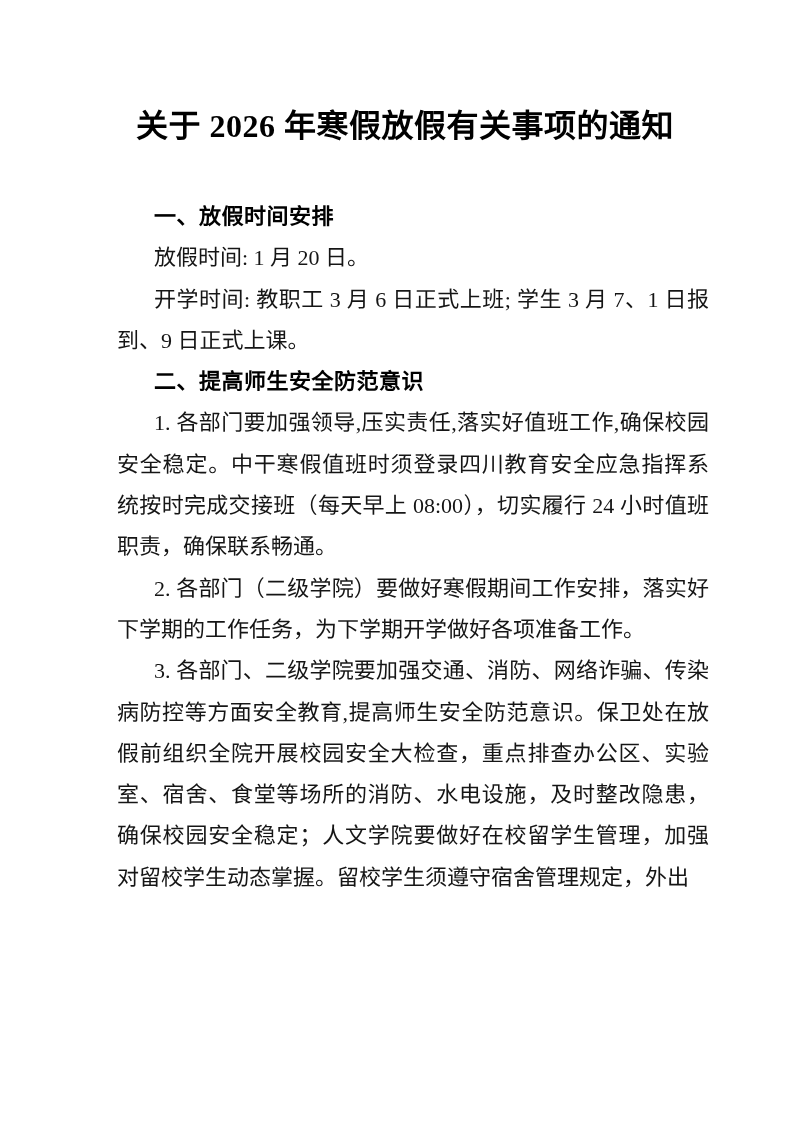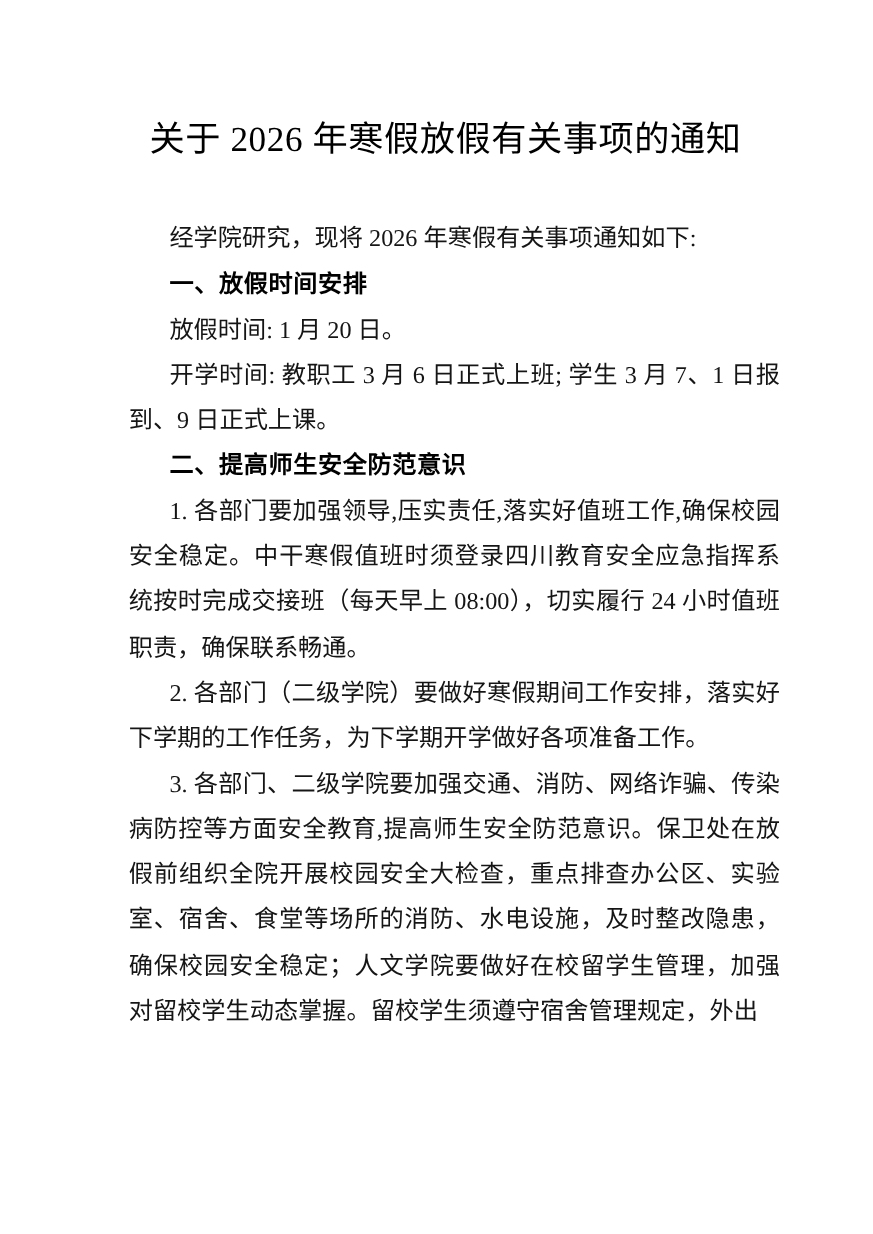--- a/index.html
+++ b/index.html
@@ -17,21 +17,21 @@
     font-family: "Liberation Serif", "DejaVu Serif", serif;
   }
   .doc-title {
     position: absolute;
     top: 104px;
     left: 60px;
     width: 690px;
     text-align: center;
     font-family: "Liberation Serif", "DejaVu Serif", serif;
     font-size: 32px;
-    font-weight: normal;
+    font-weight: bold;
     line-height: 44px;
     letter-spacing: 0.5px;
     color: #000000;
     white-space: nowrap;
   }
   .doc-body {
     position: absolute;
     top: 196px;
     left: 117px;
     width: 592px;
@@ -62,21 +62,20 @@
 </head>
 <body>
 
 <div class="page">
 
   <div class="doc-title">关于 2026 年寒假放假有关事项的通知</div>
 
   <div class="doc-body">
 
 
-    <p class="para-indent">经学院研究，现将 2026 年寒假有关事项通知如下:</p>
 
     <p class="para-indent section-heading">一、放假时间安排</p>
 
     <p class="para-indent">放假时间: 1 月 20 日。</p>
 
     <p class="para-indent">开学时间: 教职工 3 月 6 日正式上班; 学生 3 月 7、1 日报到、9 日正式上课。</p>
 
 
     <p class="para-indent section-heading">二、提高师生安全防范意识</p>
 

